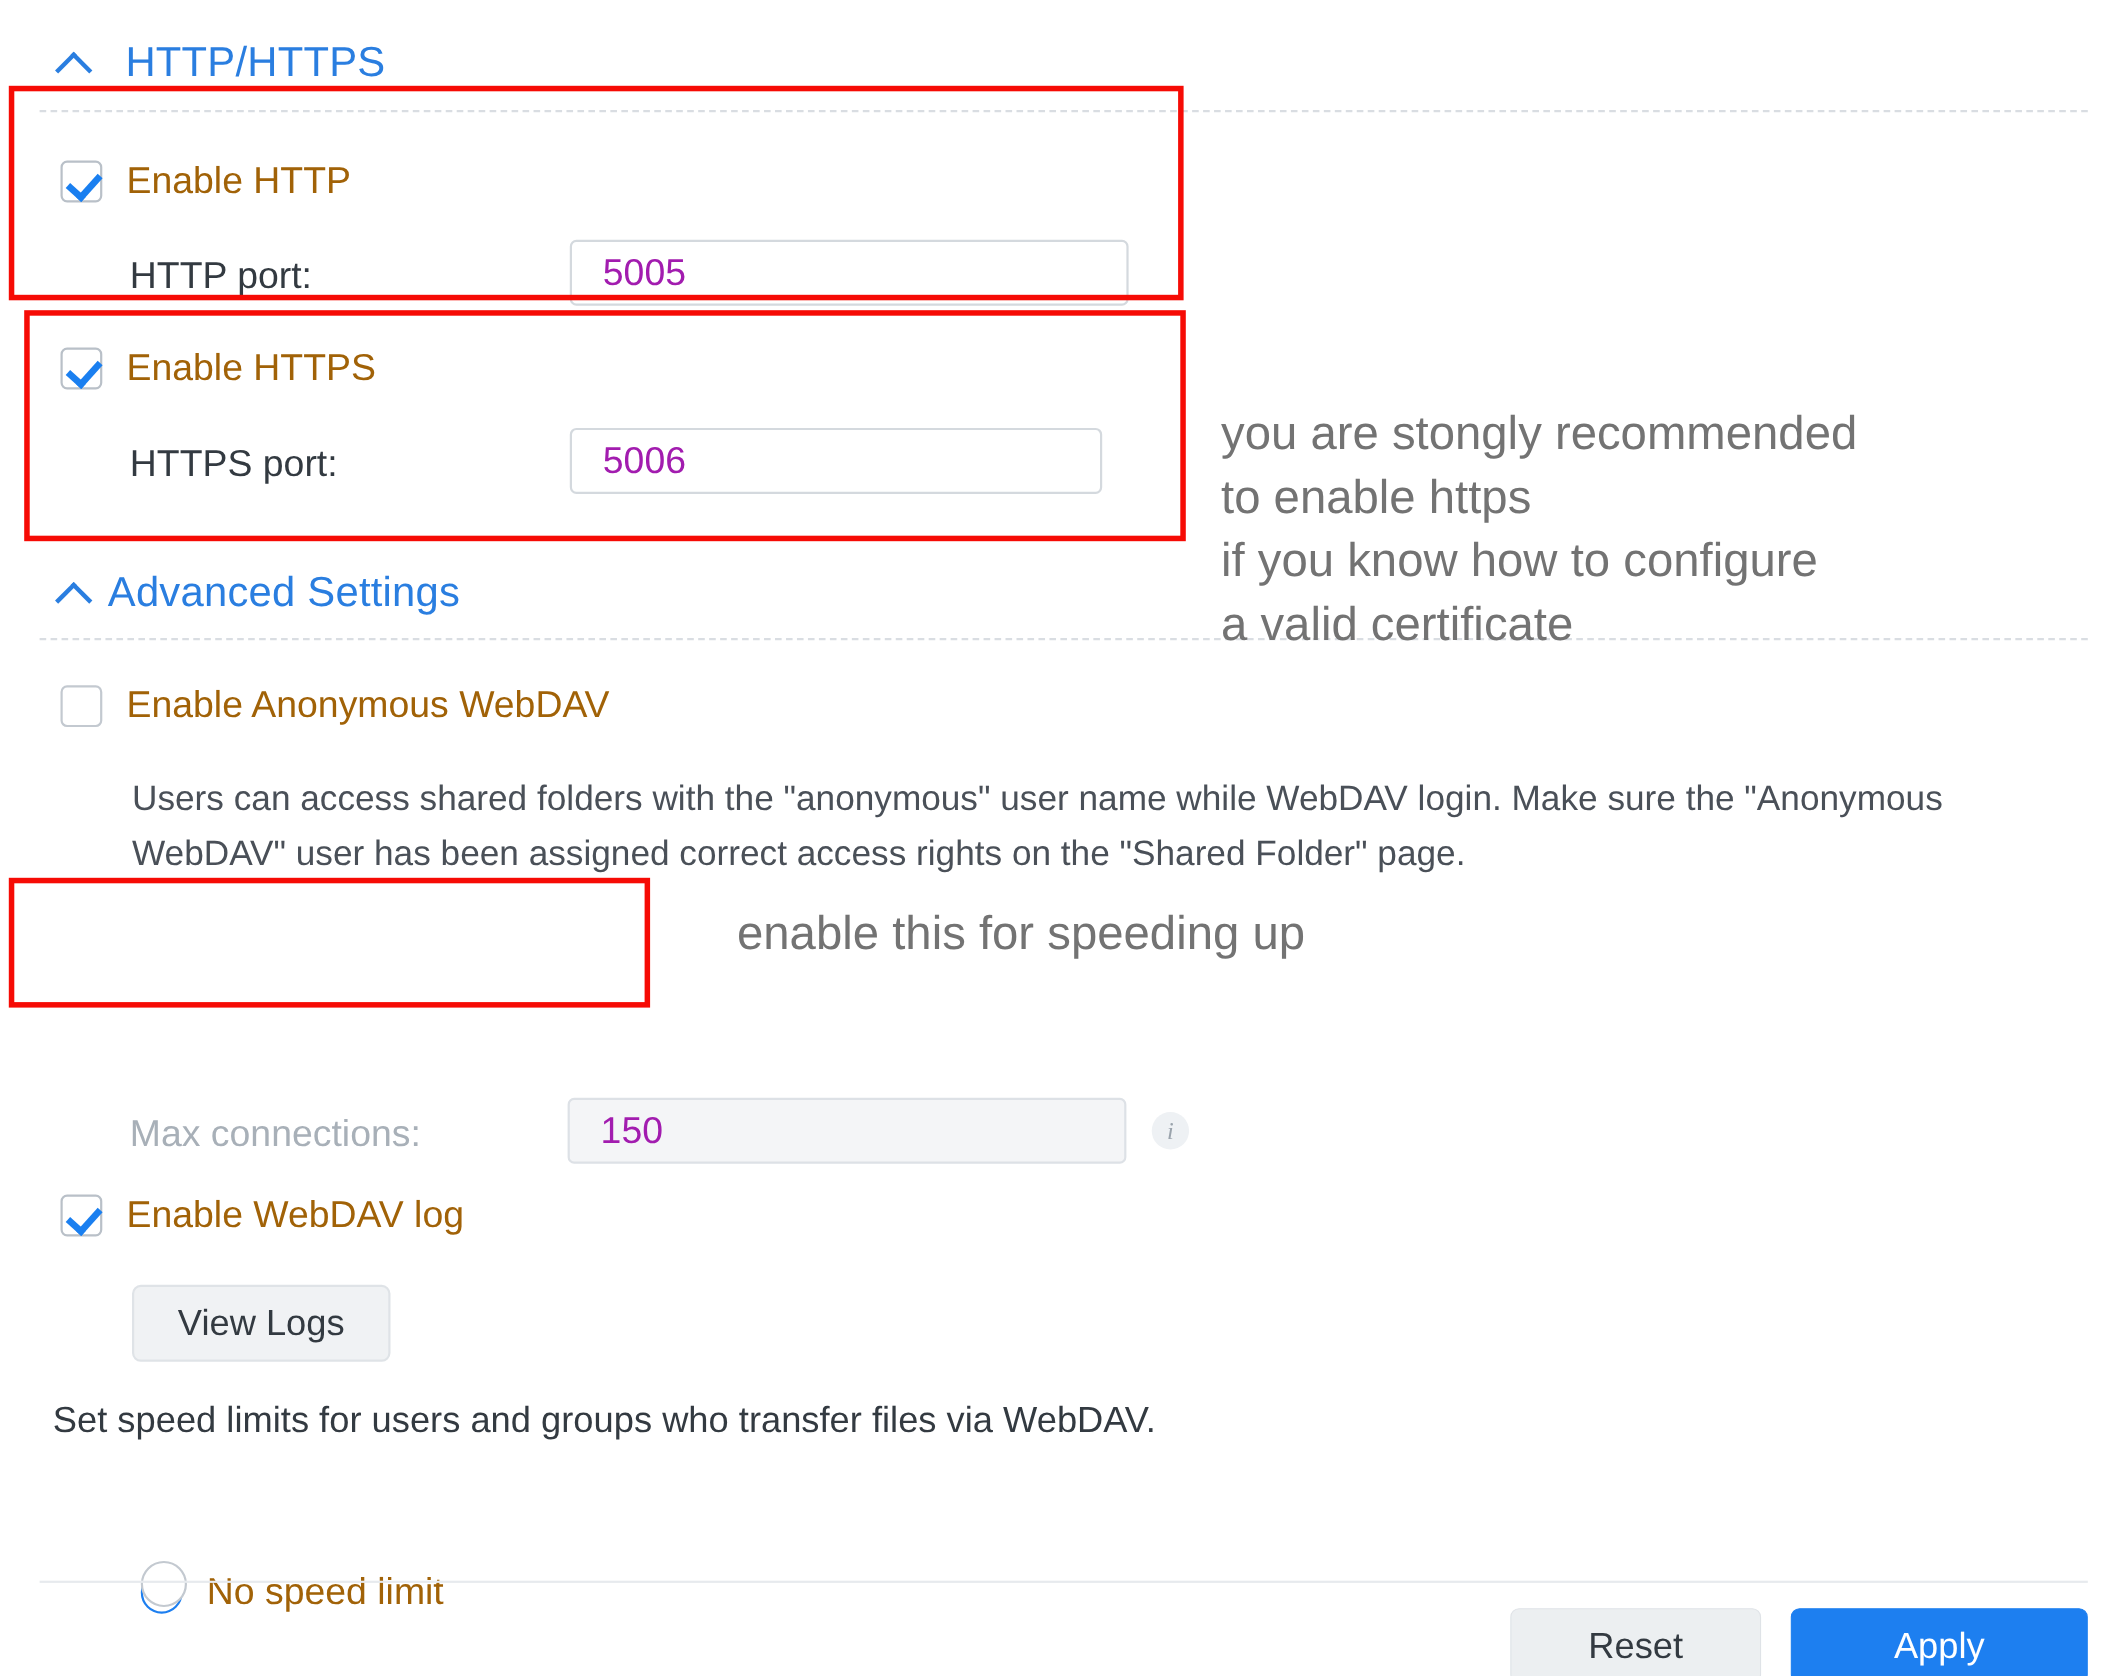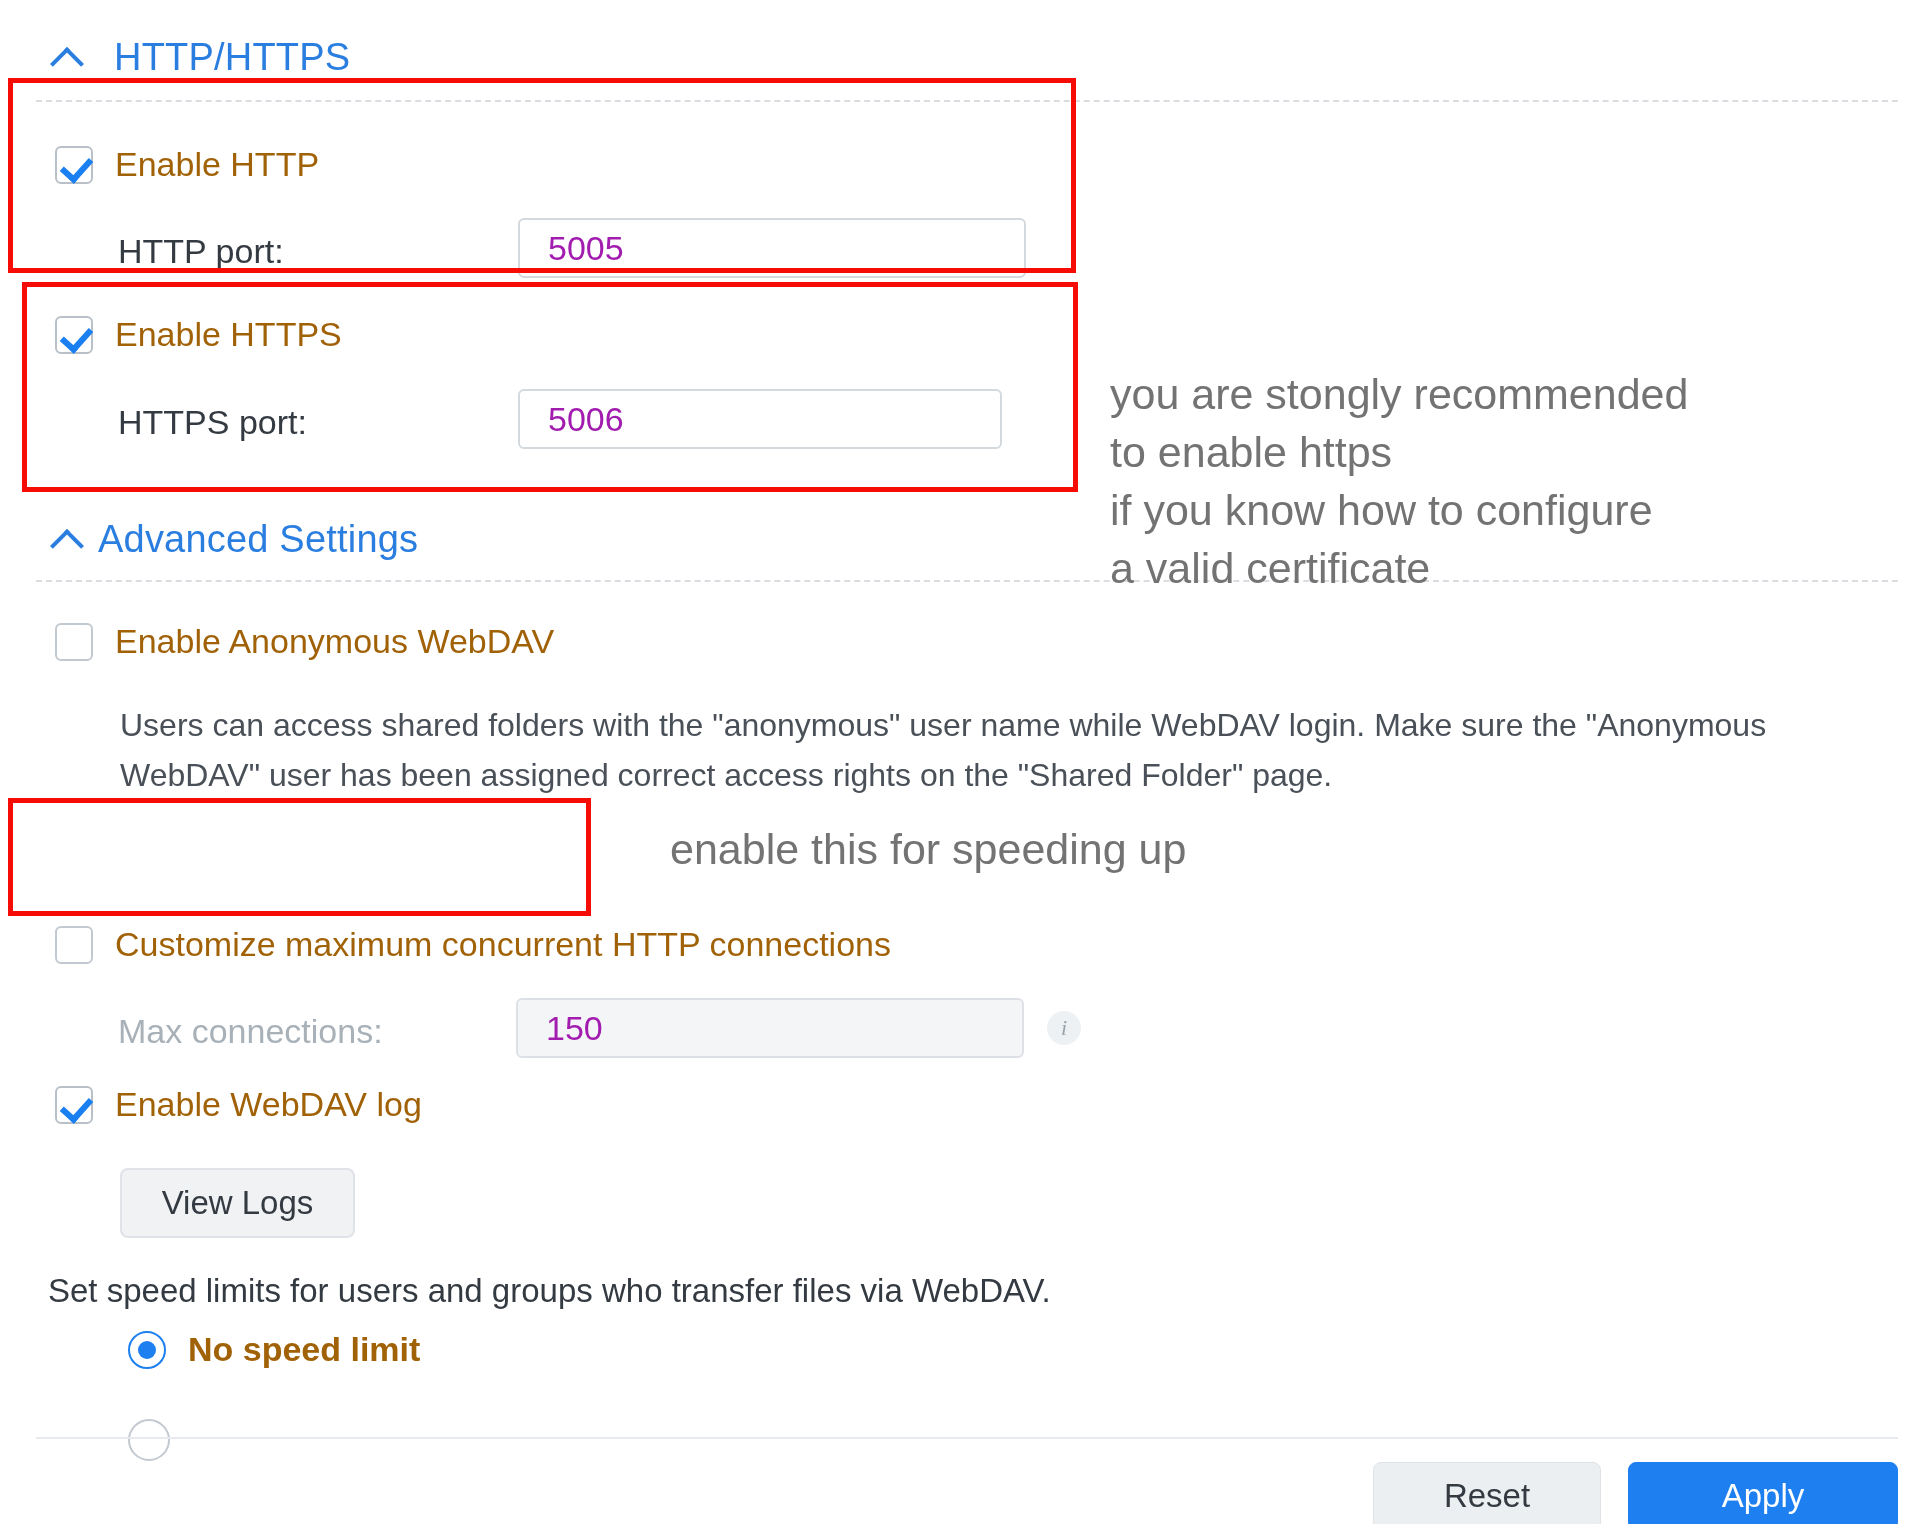--- a/index.html
+++ b/index.html
@@ -248,39 +248,35 @@
   <div class="divider" style="top:580px;"></div>
 
   <div class="row" style="left:55px; top:622px;">
     <span class="cbox"></span>
     <span class="row-label">Enable Anonymous WebDAV</span>
   </div>
 
   <div class="para" style="left:120px; top:700px;">Users can access shared folders with the "anonymous" user name while WebDAV login. Make sure the "Anonymous WebDAV" user has been assigned correct access rights on the "Shared Folder" page.</div>
 
 
-  <div class="row" style="left:55px; top:925px;">
-    <span class="cbox"></span>
-    <span class="row-label">Customize maximum concurrent HTTP connections</span>
-  </div>
 
   <div class="field-label disabled" style="left:118px; top:1012px;">Max connections:</div>
   <div class="textbox disabled" style="left:516px; top:998px; width:508px;">150</div>
   <div class="info-icon" style="left:1047px; top:1011px;">i</div>
 
   <div class="row" style="left:55px; top:1085px;">
     <span class="cbox checked"></span>
     <span class="row-label">Enable WebDAV log</span>
   </div>
 
   <div class="btn btn-light" style="left:120px; top:1168px; width:235px; height:70px;">View Logs</div>
 
   <div class="plain" style="left:48px; top:1272px;">Set speed limits for users and groups who transfer files via WebDAV.</div>
 
-  <div class="row" style="left:128px; top:1330px;font-weight:bold;">
+  <div class="row" style="left:128px; top:1428px;">
     <span class="radio selected"></span>
     <span class="row-label">No speed limit</span>
   </div>
 
   <div class="bottom-cut"></div>
 
   <div class="footer-sep"></div>
   <div class="btn btn-grey" style="left:1373px; top:1462px; width:228px; height:68px;">Reset</div>
   <div class="btn btn-primary" style="left:1628px; top:1462px; width:270px; height:68px;">Apply</div>
 

